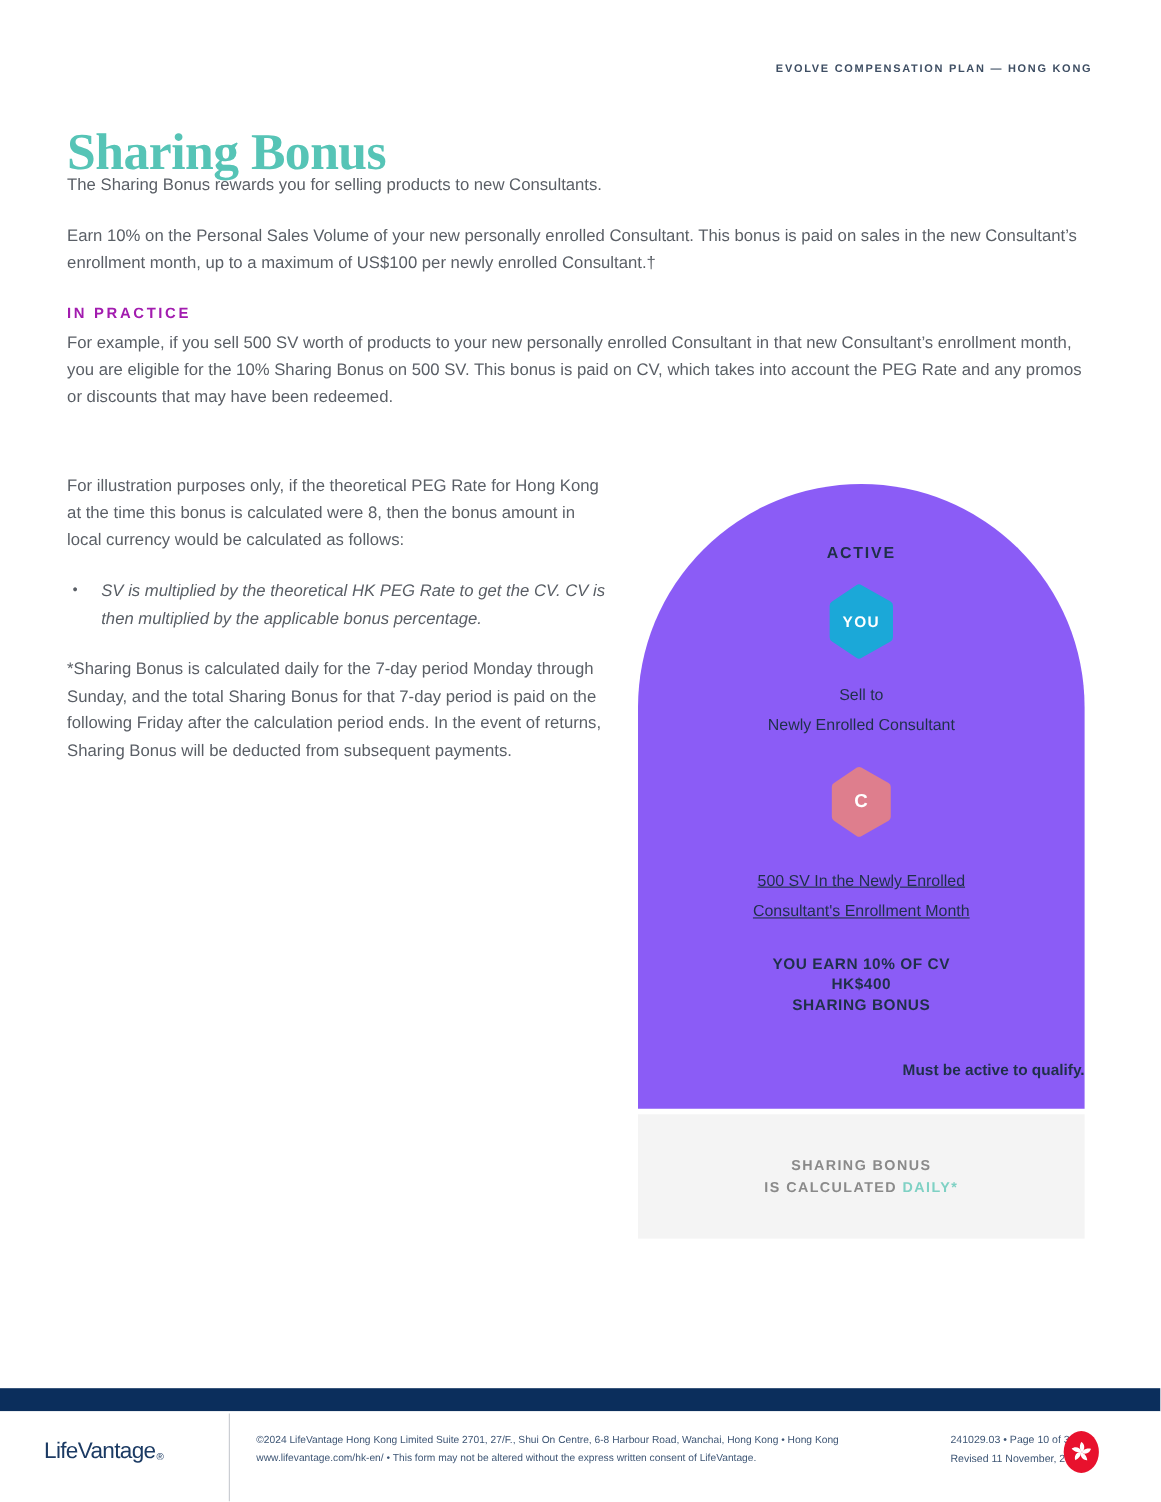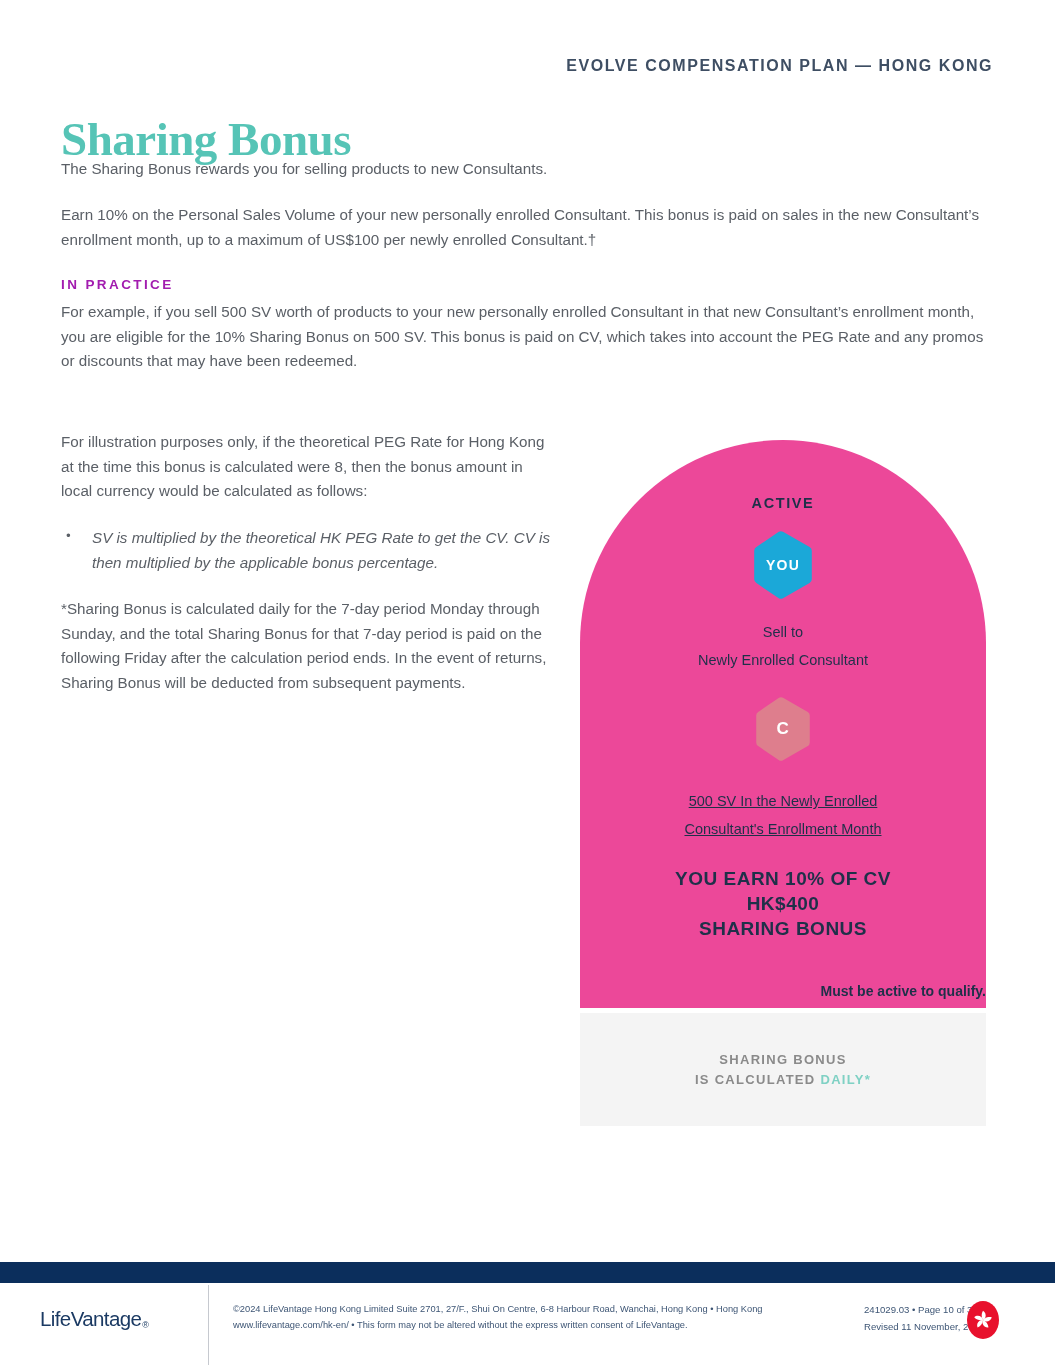--- a/index.html
+++ b/index.html
@@ -13,21 +13,21 @@
     position: relative;
     font-family: "Liberation Sans", sans-serif;
     overflow: hidden;
   }
 
   
   .page-header {
     position: absolute;
     top: 57px;
     right: 62px;
-    font-size: 16px;
+    font-size: 10px;
     letter-spacing: 1.55px;
     font-weight: 700;
     color: #3e4e63;
     white-space: nowrap;
   }
 
   
   .page-title {
     position: absolute;
     top: 84px;
@@ -93,21 +93,21 @@
     color: #5a5f66;
   }
 
   
   .diagram-panel {
     position: absolute;
     left: 580px;
     top: 440px;
     width: 406px;
     height: 568px;
-    background: #ec4899;
+    background: #8b5cf6;
     border-radius: 203px 203px 0 0;
     overflow: hidden;
   }
   .diagram-inner {
     position: absolute;
     top: 0;
     left: 0;
     width: 100%;
     text-align: center;
   }
@@ -151,21 +151,21 @@
   }
   .flow-text-2 {
     margin-top: 26px;
     font-size: 14.5px;
     line-height: 1.9;
     color: #1f3049;
     text-decoration: underline;
   }
   .earn-block {
     margin-top: 24px;
-    font-size: 19px;
+    font-size: 14px;
     font-weight: 700;
     line-height: 1.3;
     letter-spacing: 0.5px;
     color: #1f3049;
   }
   .qualify-note {
     margin-top: 42px;
     font-size: 14px;
     font-weight: 700;
     color: #1f3049;

